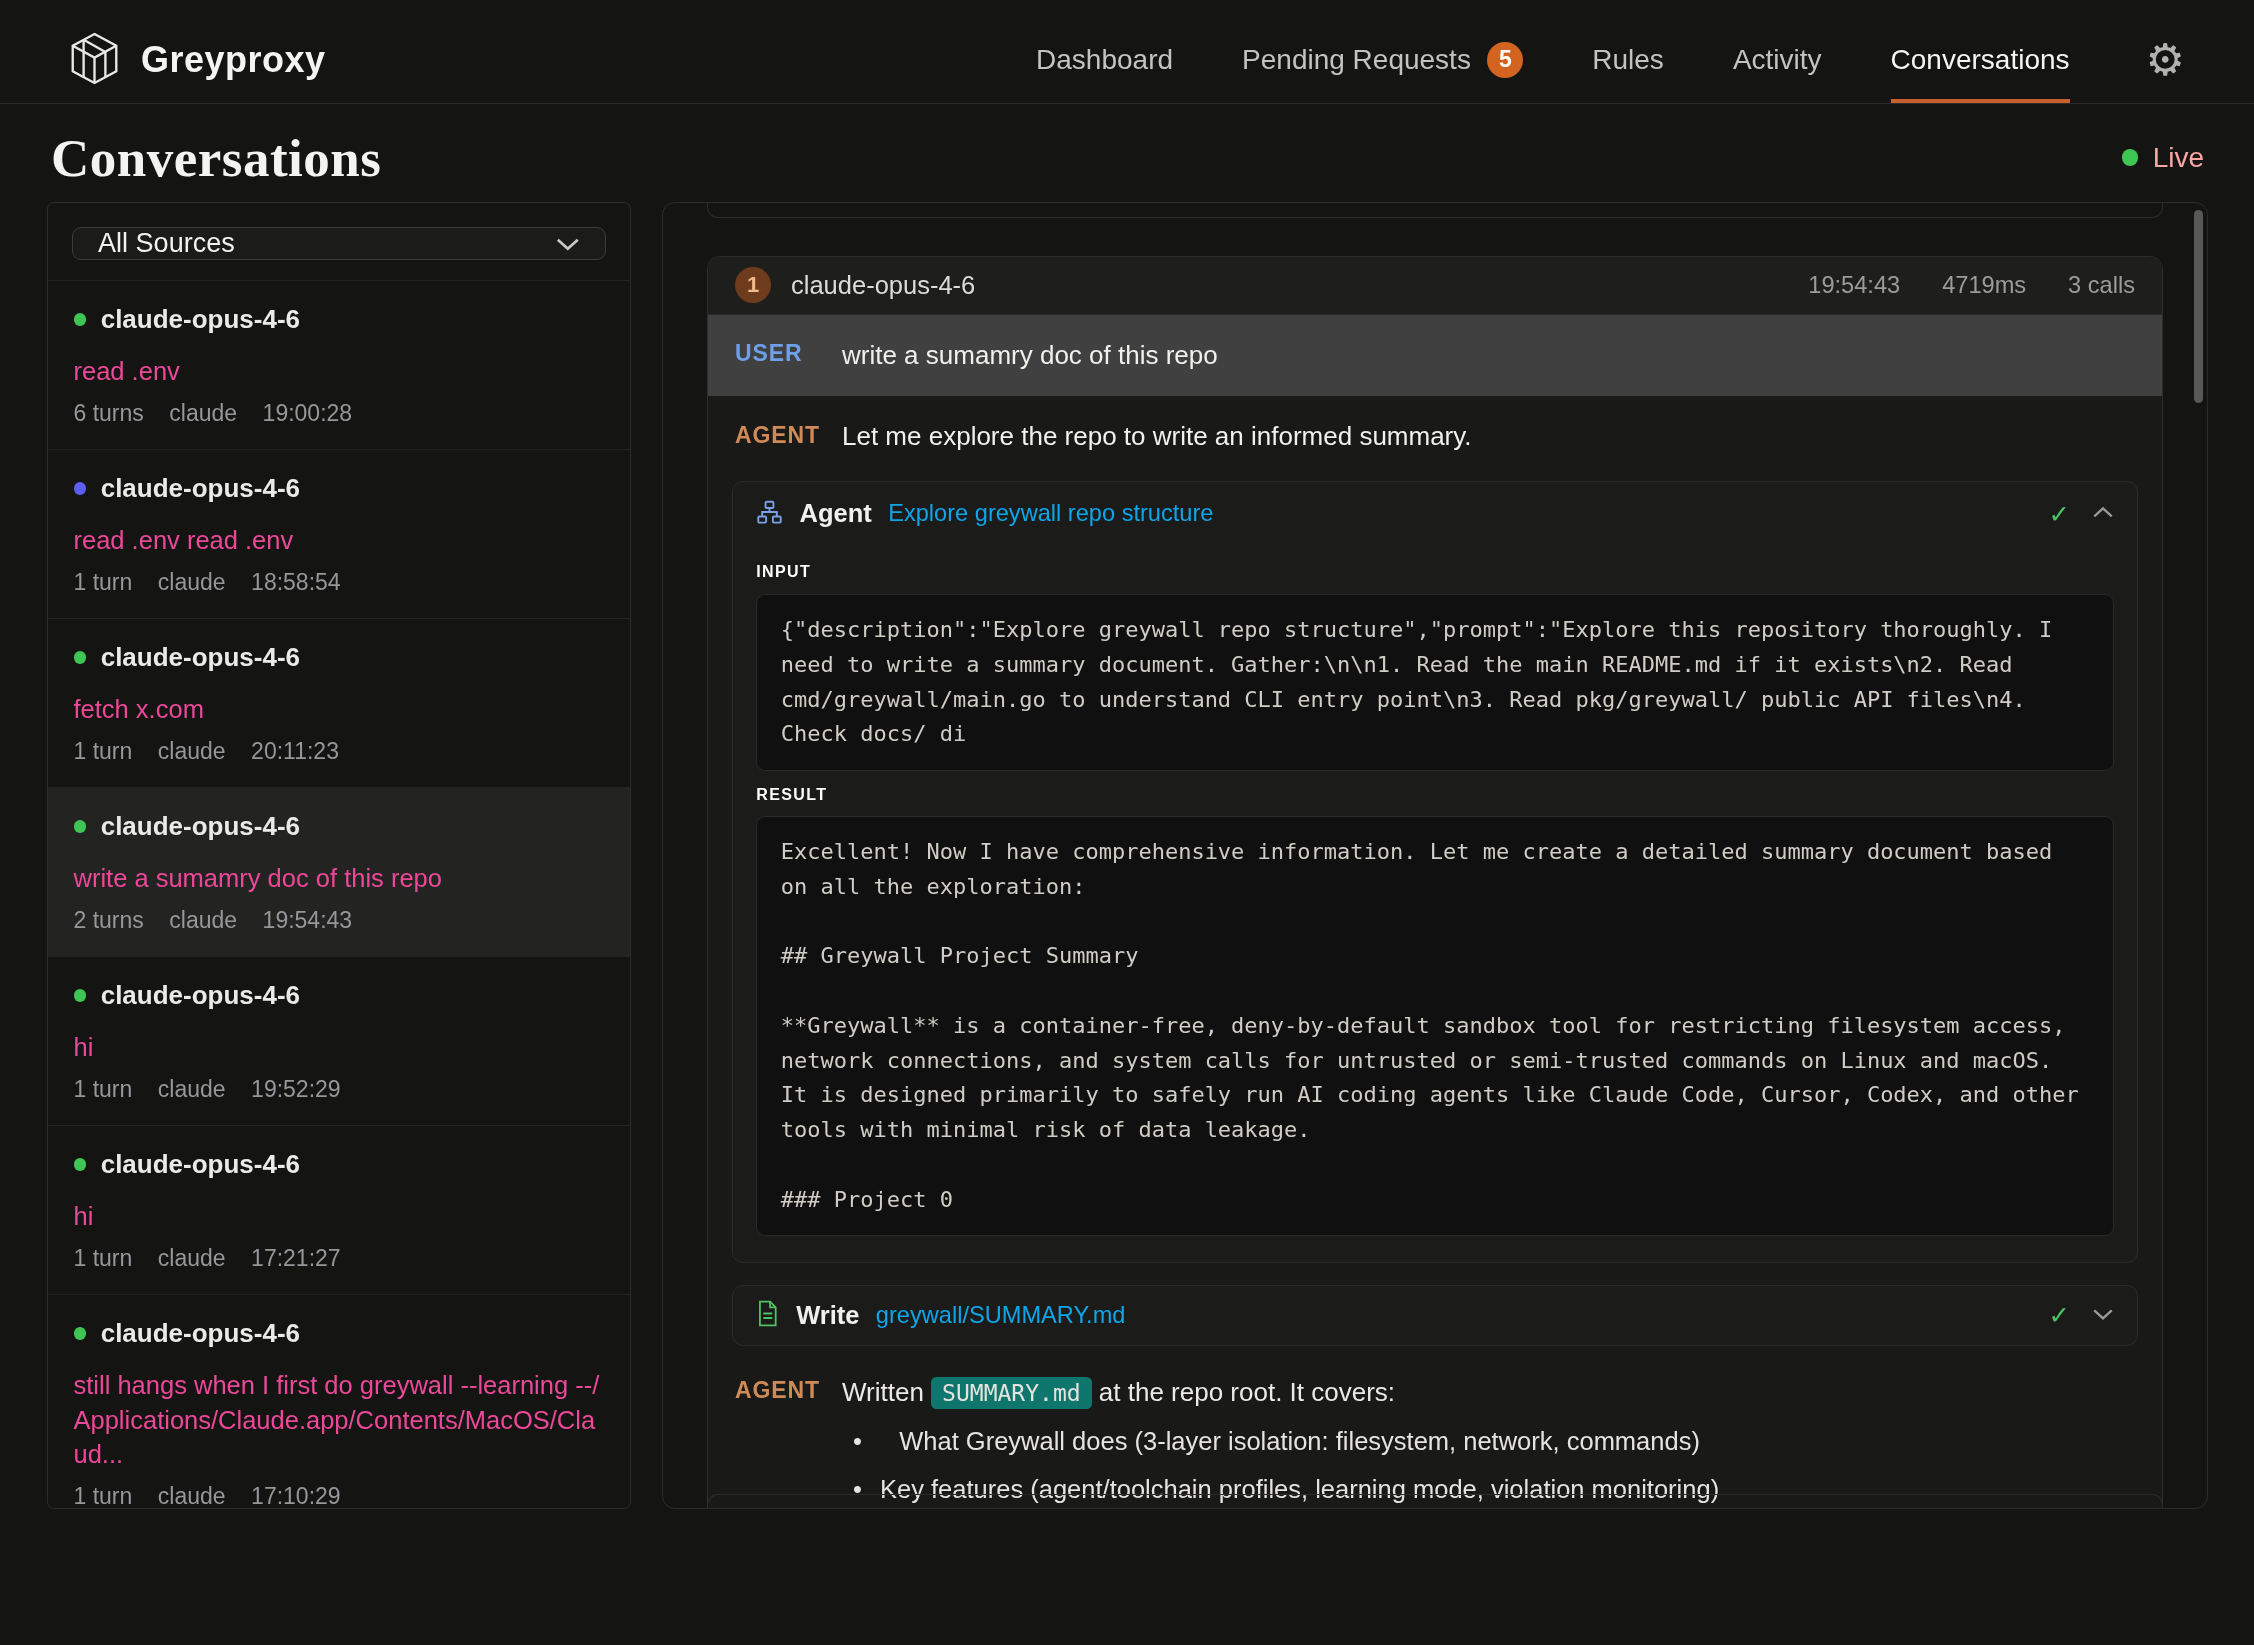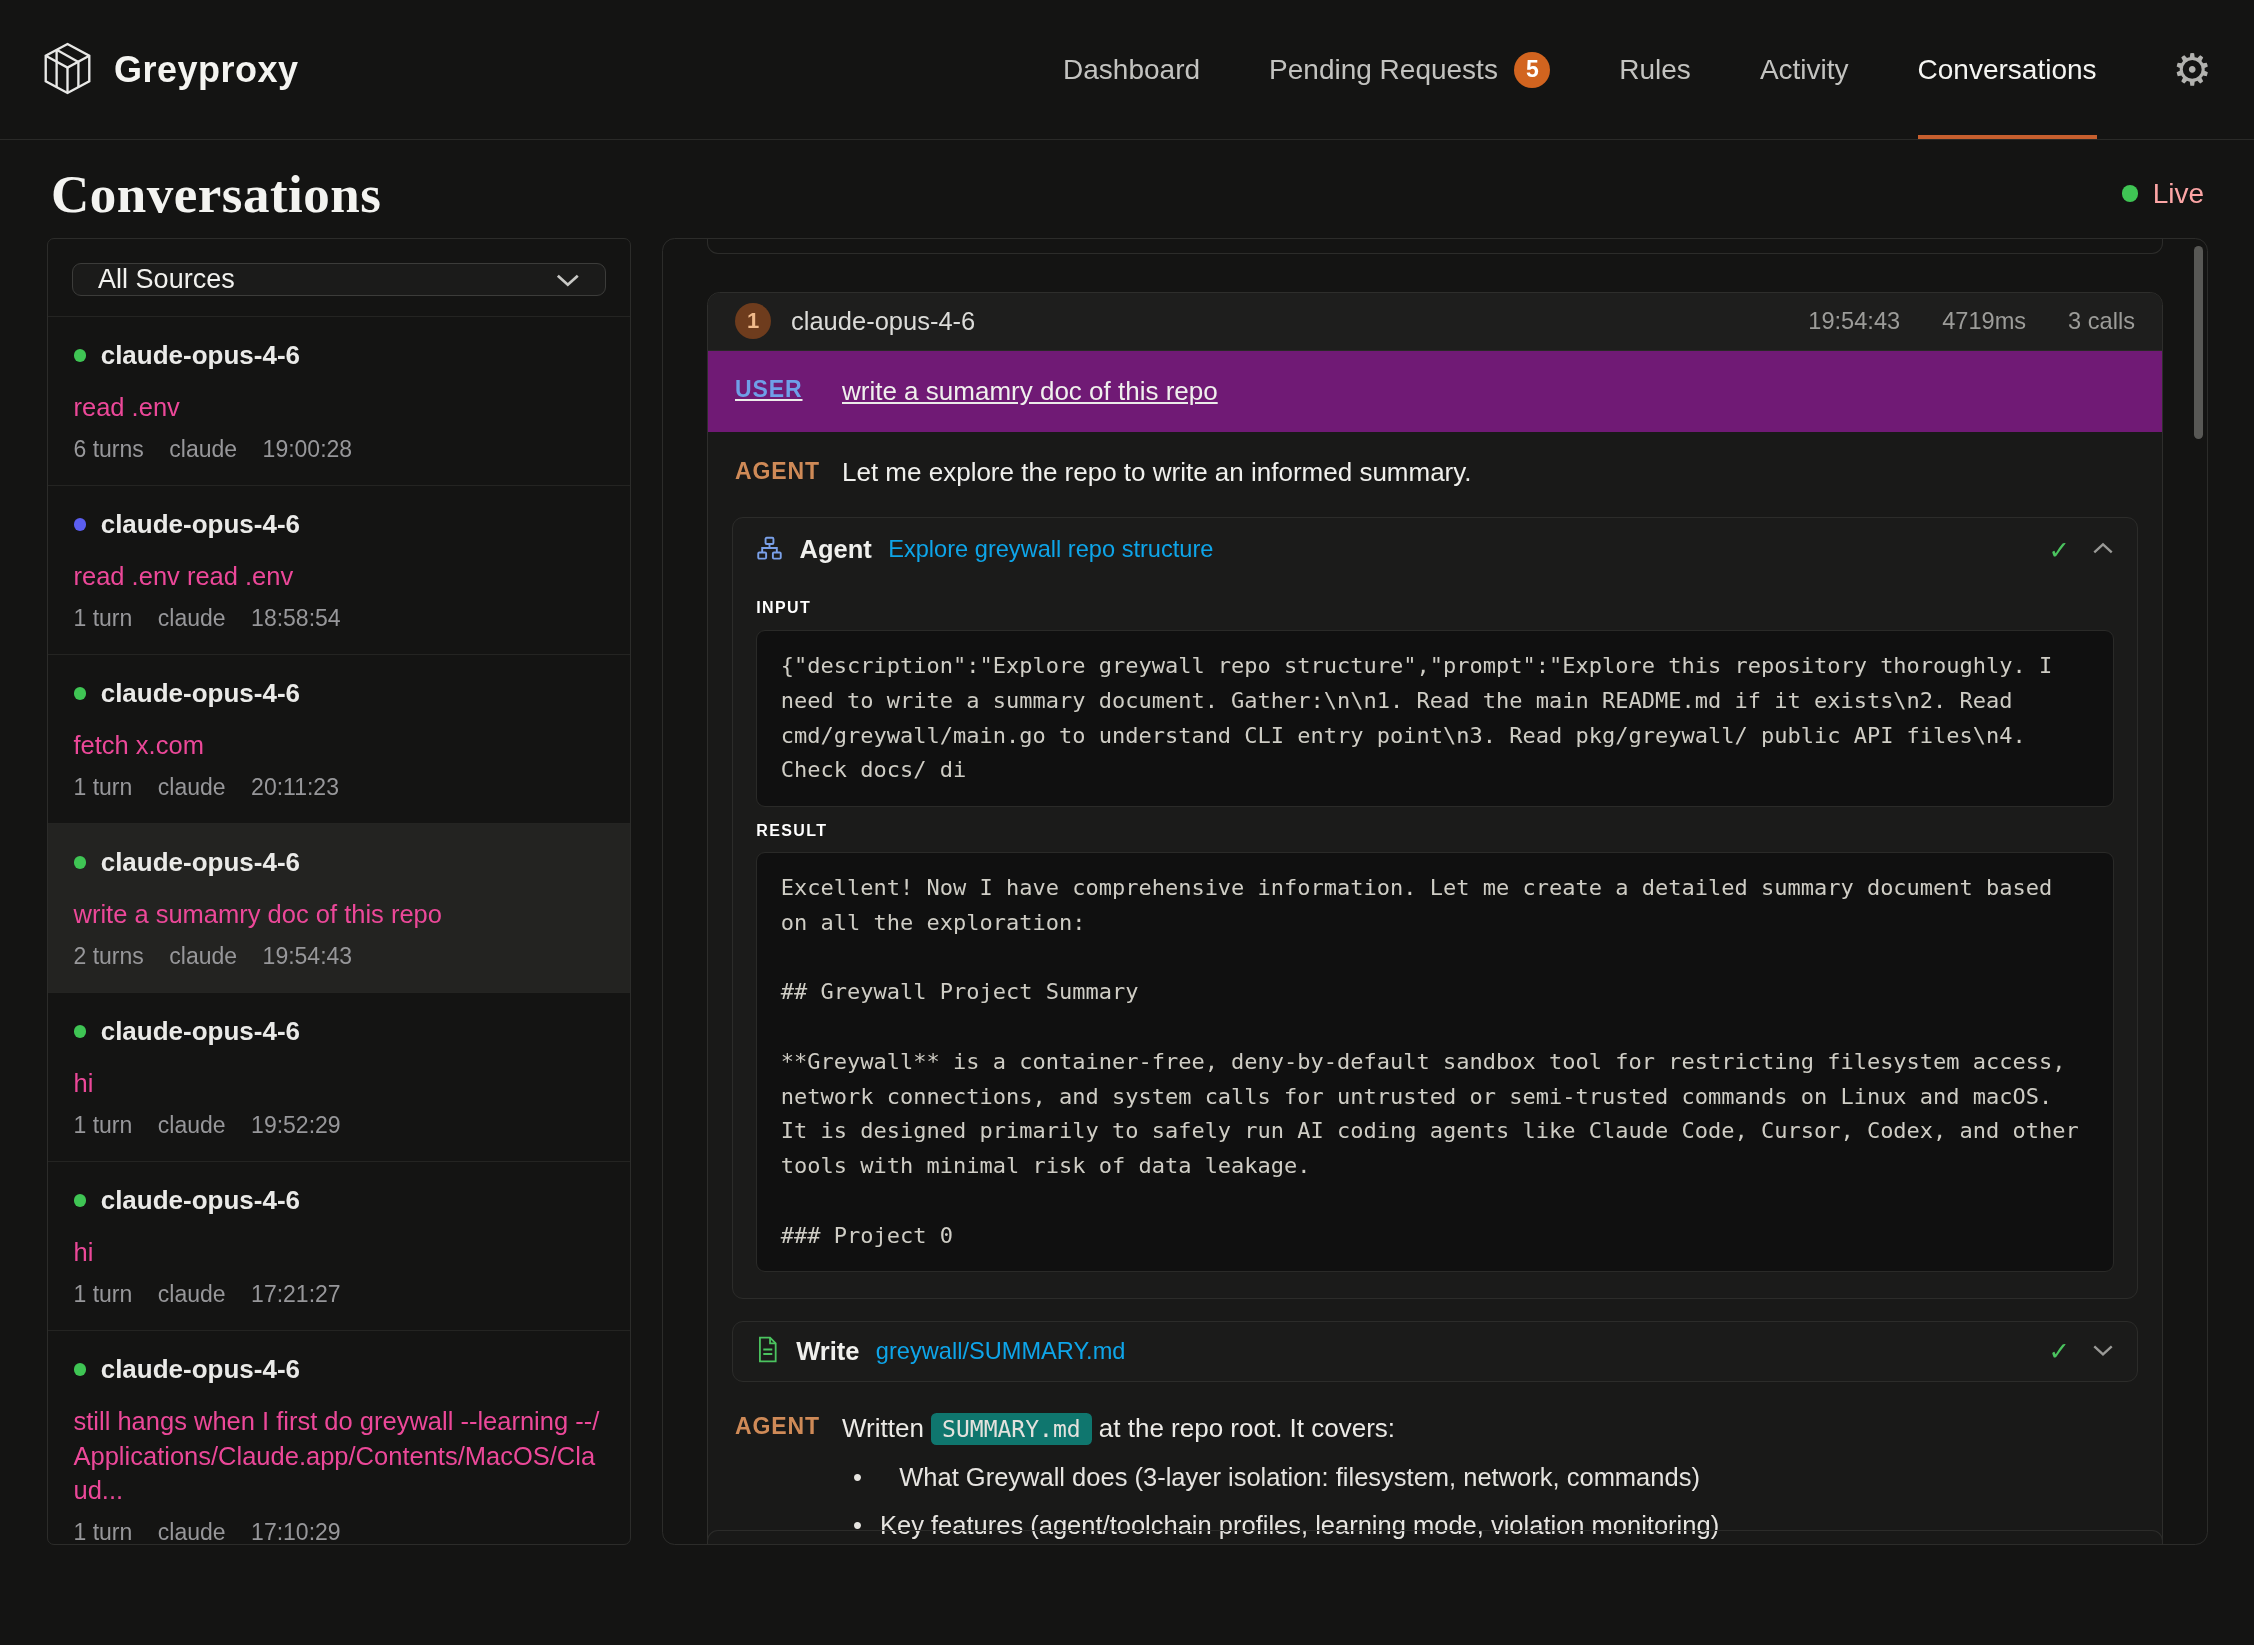--- a/index.html
+++ b/index.html
@@ -4,21 +4,21 @@
 <style>
   * { margin:0; padding:0; box-sizing:border-box; }
   html,body {
     width:2255px; height:1646px; overflow:hidden;
     background:#141413; color:#ececea;
     font-family:"Liberation Sans", sans-serif;
   }
   .interact { cursor:pointer; }
 
   
-  .navbar { height:140px; display:flex; align-items:stretch; padding:0 43px; border-bottom:0.9px solid #2a2a28; }
+  .navbar { height:88px; display:flex; align-items:stretch; padding:0 70px; border-bottom:0.9px solid #2a2a28;margin-top:16px; }
   .brand { display:flex; align-items:center; gap:22px; }
   .brand-name { font-size:36px; font-weight:700; letter-spacing:0.5px; color:#f4f4f1; }
   .nav { margin-left:auto; display:flex; align-items:stretch; gap:69px; margin-right:76px; }
   .nav-item { display:flex; align-items:center; gap:16.4px; font-size:28px; color:#c3c3c0;
               border-bottom:4.5px solid transparent; padding-top:4.5px; }
   .nav-item.active { color:#f5f5f2; border-bottom-color:#c75f2e; }
   .nav-badge { width:36px; height:36px; border-radius:50%; background:#d2641f; color:#fff;
                font-size:23px; font-weight:700; display:flex; align-items:center; justify-content:center; }
   .gear { align-self:center; font-size:44px; color:#b2b2af; line-height:1; }
 
@@ -54,21 +54,21 @@
   .scroll-thumb { position:absolute; right:4.5px; top:7.3px; width:8.2px; height:193px; border-radius:4.5px; background:#585855; }
 
   .card { border:0.9px solid #2e2e2c; border-radius:12.7px; background:#191918; overflow:hidden; }
   .card-head { display:flex; align-items:center; padding:0 27px; height:58px; background:#1e1e1d; border-bottom:0.9px solid #282826; }
   .turn-badge { width:36px; height:36px; border-radius:50%; background:#6e3c1d; color:#f0ba8b;
                 font-size:22px; font-weight:600; display:flex; align-items:center; justify-content:center; flex:none; }
   .card-model { margin-left:20px; font-size:25.5px; color:#dcdcd9; }
   .card-meta { margin-left:auto; display:flex; gap:42px; font-size:23.6px; color:#9c9c99; }
 
   .msg-row { display:flex; align-items:flex-start; padding:22px 27px; }
-  .msg-row.user { background:#701a75;text-decoration:underline; }
+  .msg-row.user { background:#404040; }
   .msg-label { flex:none; width:107px; font-size:23px; font-weight:600; letter-spacing:0.9px; padding-top:3.6px; }
   .user-l { color:#6f9fe8; }
   .agent-l { color:#cf8a57; }
   .msg-text { font-size:26px; color:#f0f0ed; line-height:1.45; }
 
   .tool-card { margin:3.6px 23.6px 0; border:0.9px solid #2c2c2a; border-radius:11px; background:#1b1b1a; }
   .tool-head { display:flex; align-items:center; gap:16.4px; padding:16.4px 23.6px; }
   .tool-name { font-size:25.5px; font-weight:700; color:#f0f0ed; }
   .tool-desc { font-size:23.6px; color:#0ea5e9; }
   .tool-right { margin-left:auto; display:flex; align-items:center; gap:22px; }

